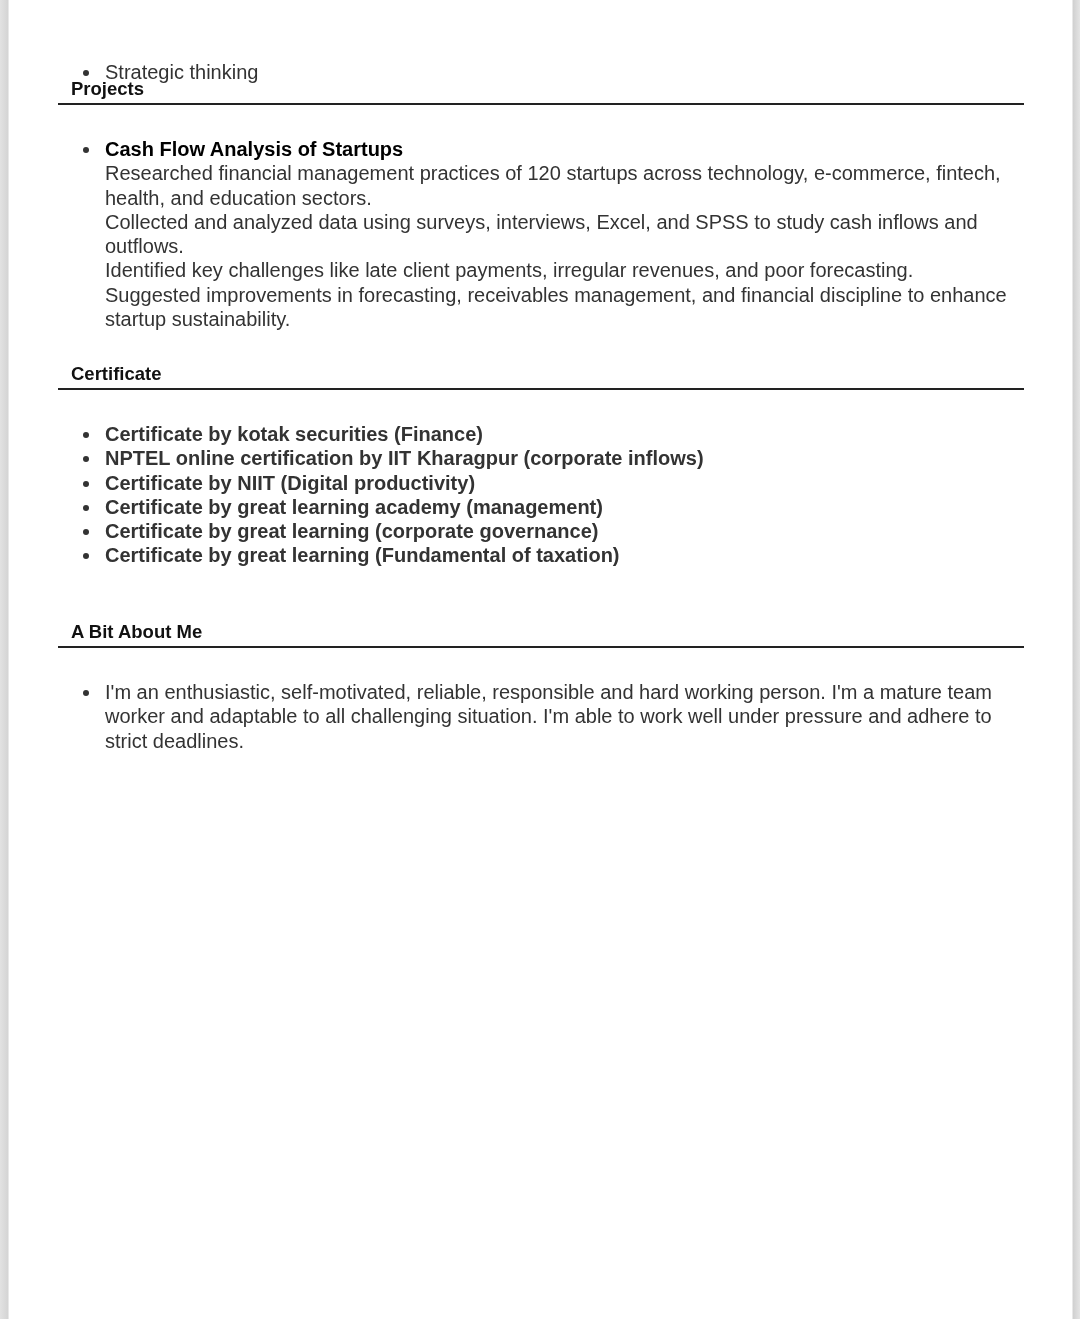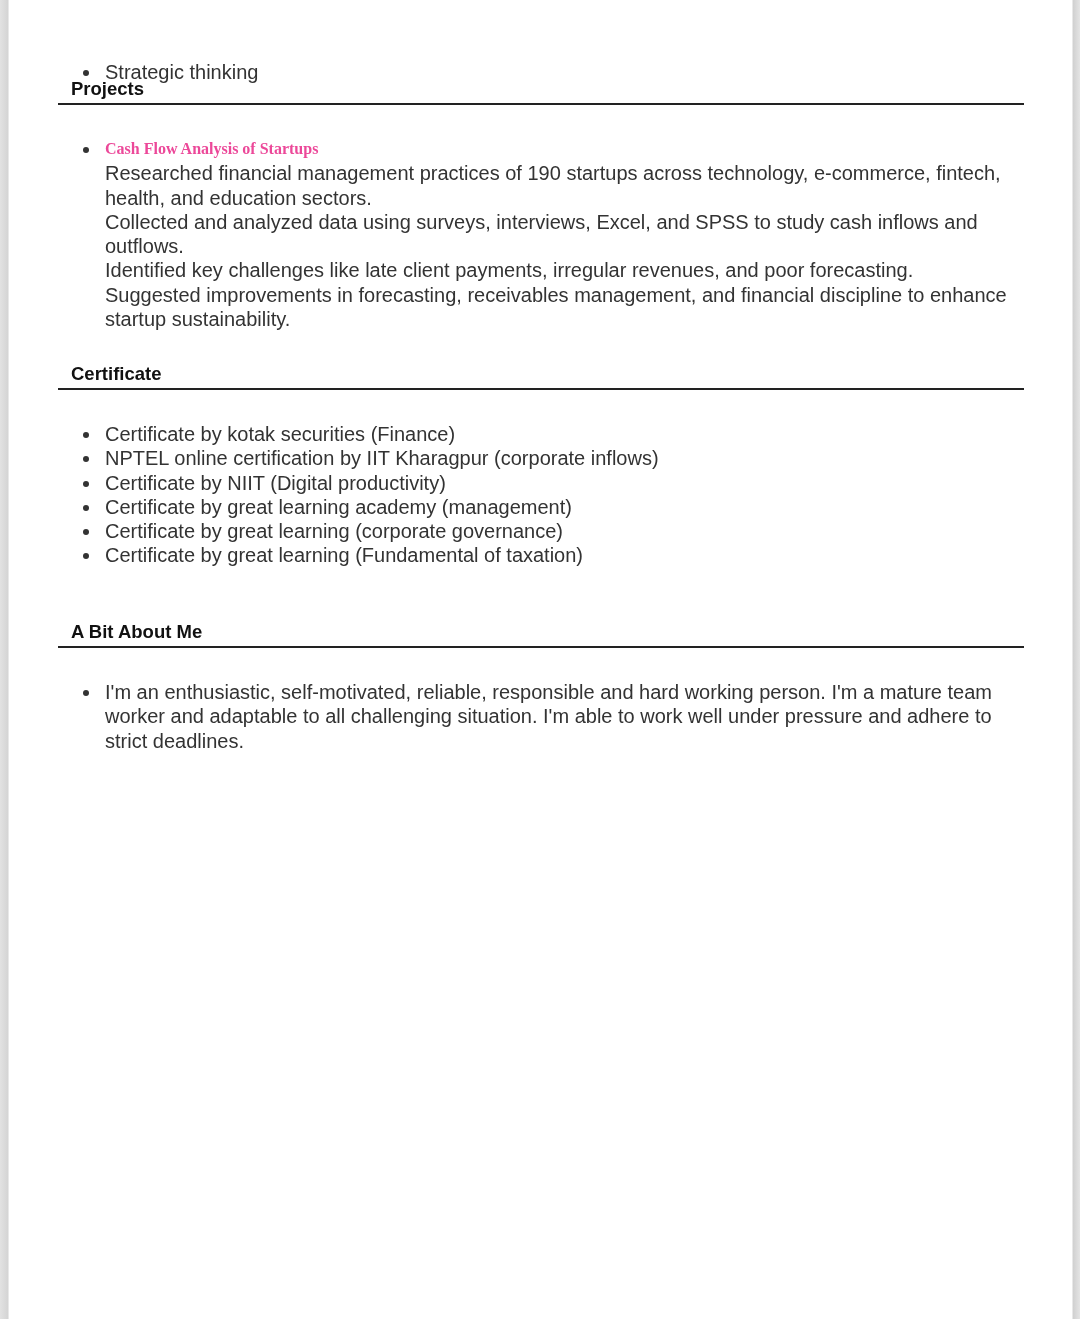--- a/index.html
+++ b/index.html
@@ -63,23 +63,22 @@
       font-size: 18.5px;
       font-weight: bold;
       color: #111111;
       padding-left: 13px;
       line-height: 24px;
       border-bottom: 2px solid #222222;
       padding-bottom: 2px;
     }
     .project-title {
       font-weight: bold;
-      color: #ec4899;
-      font-size: 16px;
-      font-family: Liberation Serif, serif;
+      color: #000000;
+      font-size: 20px;
     }
     .project-line {
       display: block;
     }
   </style>
 </head>
 <body>
 
 <div class="gutter-left"></div>
 <div class="page">
@@ -89,32 +88,32 @@
       <li>Strategic thinking</li>
     </ul>
 
     <div class="section-heading" style="position:absolute; top:77px; width:953px;">
       <span>Projects</span>
     </div>
 
     <ul class="bullets" style="position:absolute; top:125px; width:955px;">
       <li>
         <span class="project-title project-line">Cash Flow Analysis of Startups</span>
-        <span class="project-line">Researched financial management practices of 190 startups across technology, e-commerce, fintech, health, and education sectors.</span>
+        <span class="project-line">Researched financial management practices of 120 startups across technology, e-commerce, fintech, health, and education sectors.</span>
         <span class="project-line">Collected and analyzed data using surveys, interviews, Excel, and SPSS to study cash inflows and outflows.</span>
         <span class="project-line">Identified key challenges like late client payments, irregular revenues, and poor forecasting.</span>
         <span class="project-line">Suggested improvements in forecasting, receivables management, and financial discipline to enhance startup sustainability.</span>
       </li>
     </ul>
 
     <div class="section-heading" style="position:absolute; top:362px; width:953px;">
       <span>Certificate</span>
     </div>
 
-    <ul class="bullets" style="position:absolute; top:410px; width:955px;">
+    <ul class="bullets" style="position:absolute; top:410px; width:955px;font-weight:bold;">
       <li>Certificate by kotak securities (Finance)</li>
       <li>NPTEL online certification by IIT Kharagpur (corporate inflows)</li>
       <li>Certificate by NIIT (Digital productivity)</li>
       <li>Certificate by great learning academy (management)</li>
       <li>Certificate by great learning (corporate governance)</li>
       <li>Certificate by great learning (Fundamental of taxation)</li>
     </ul>
 
     <div class="section-heading" style="position:absolute; top:620px; width:953px;">
       <span>A Bit About Me</span>

